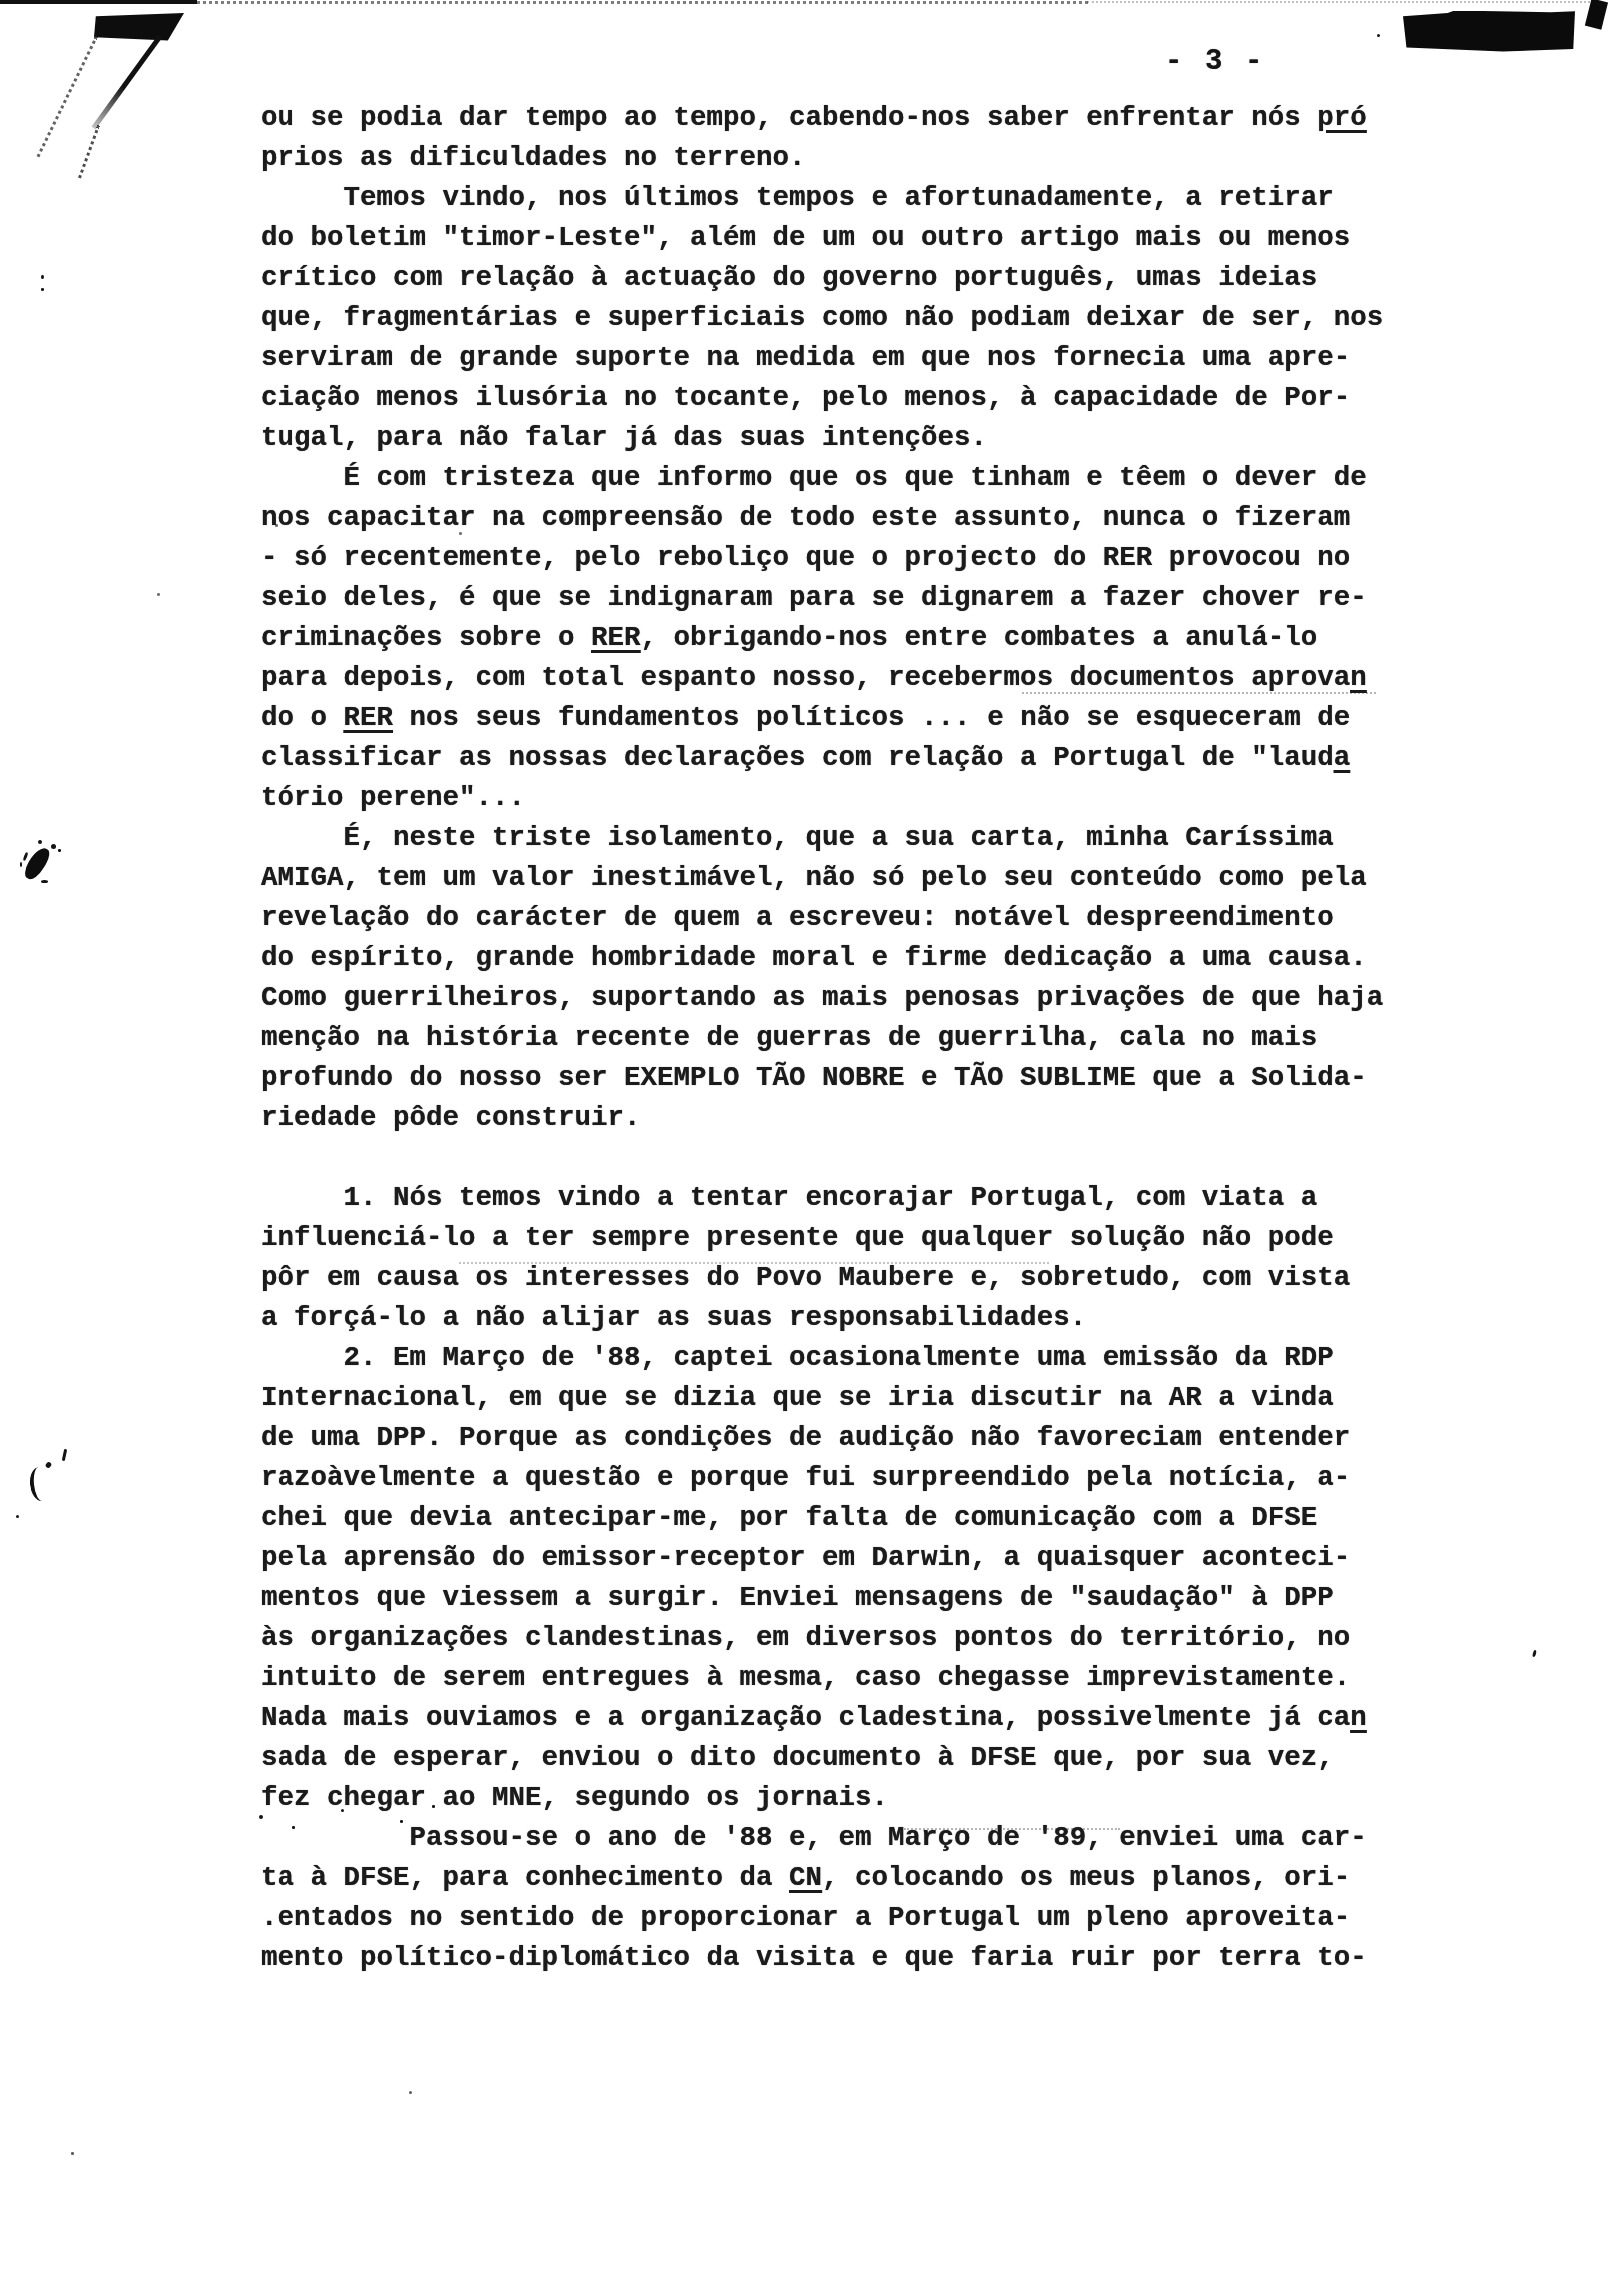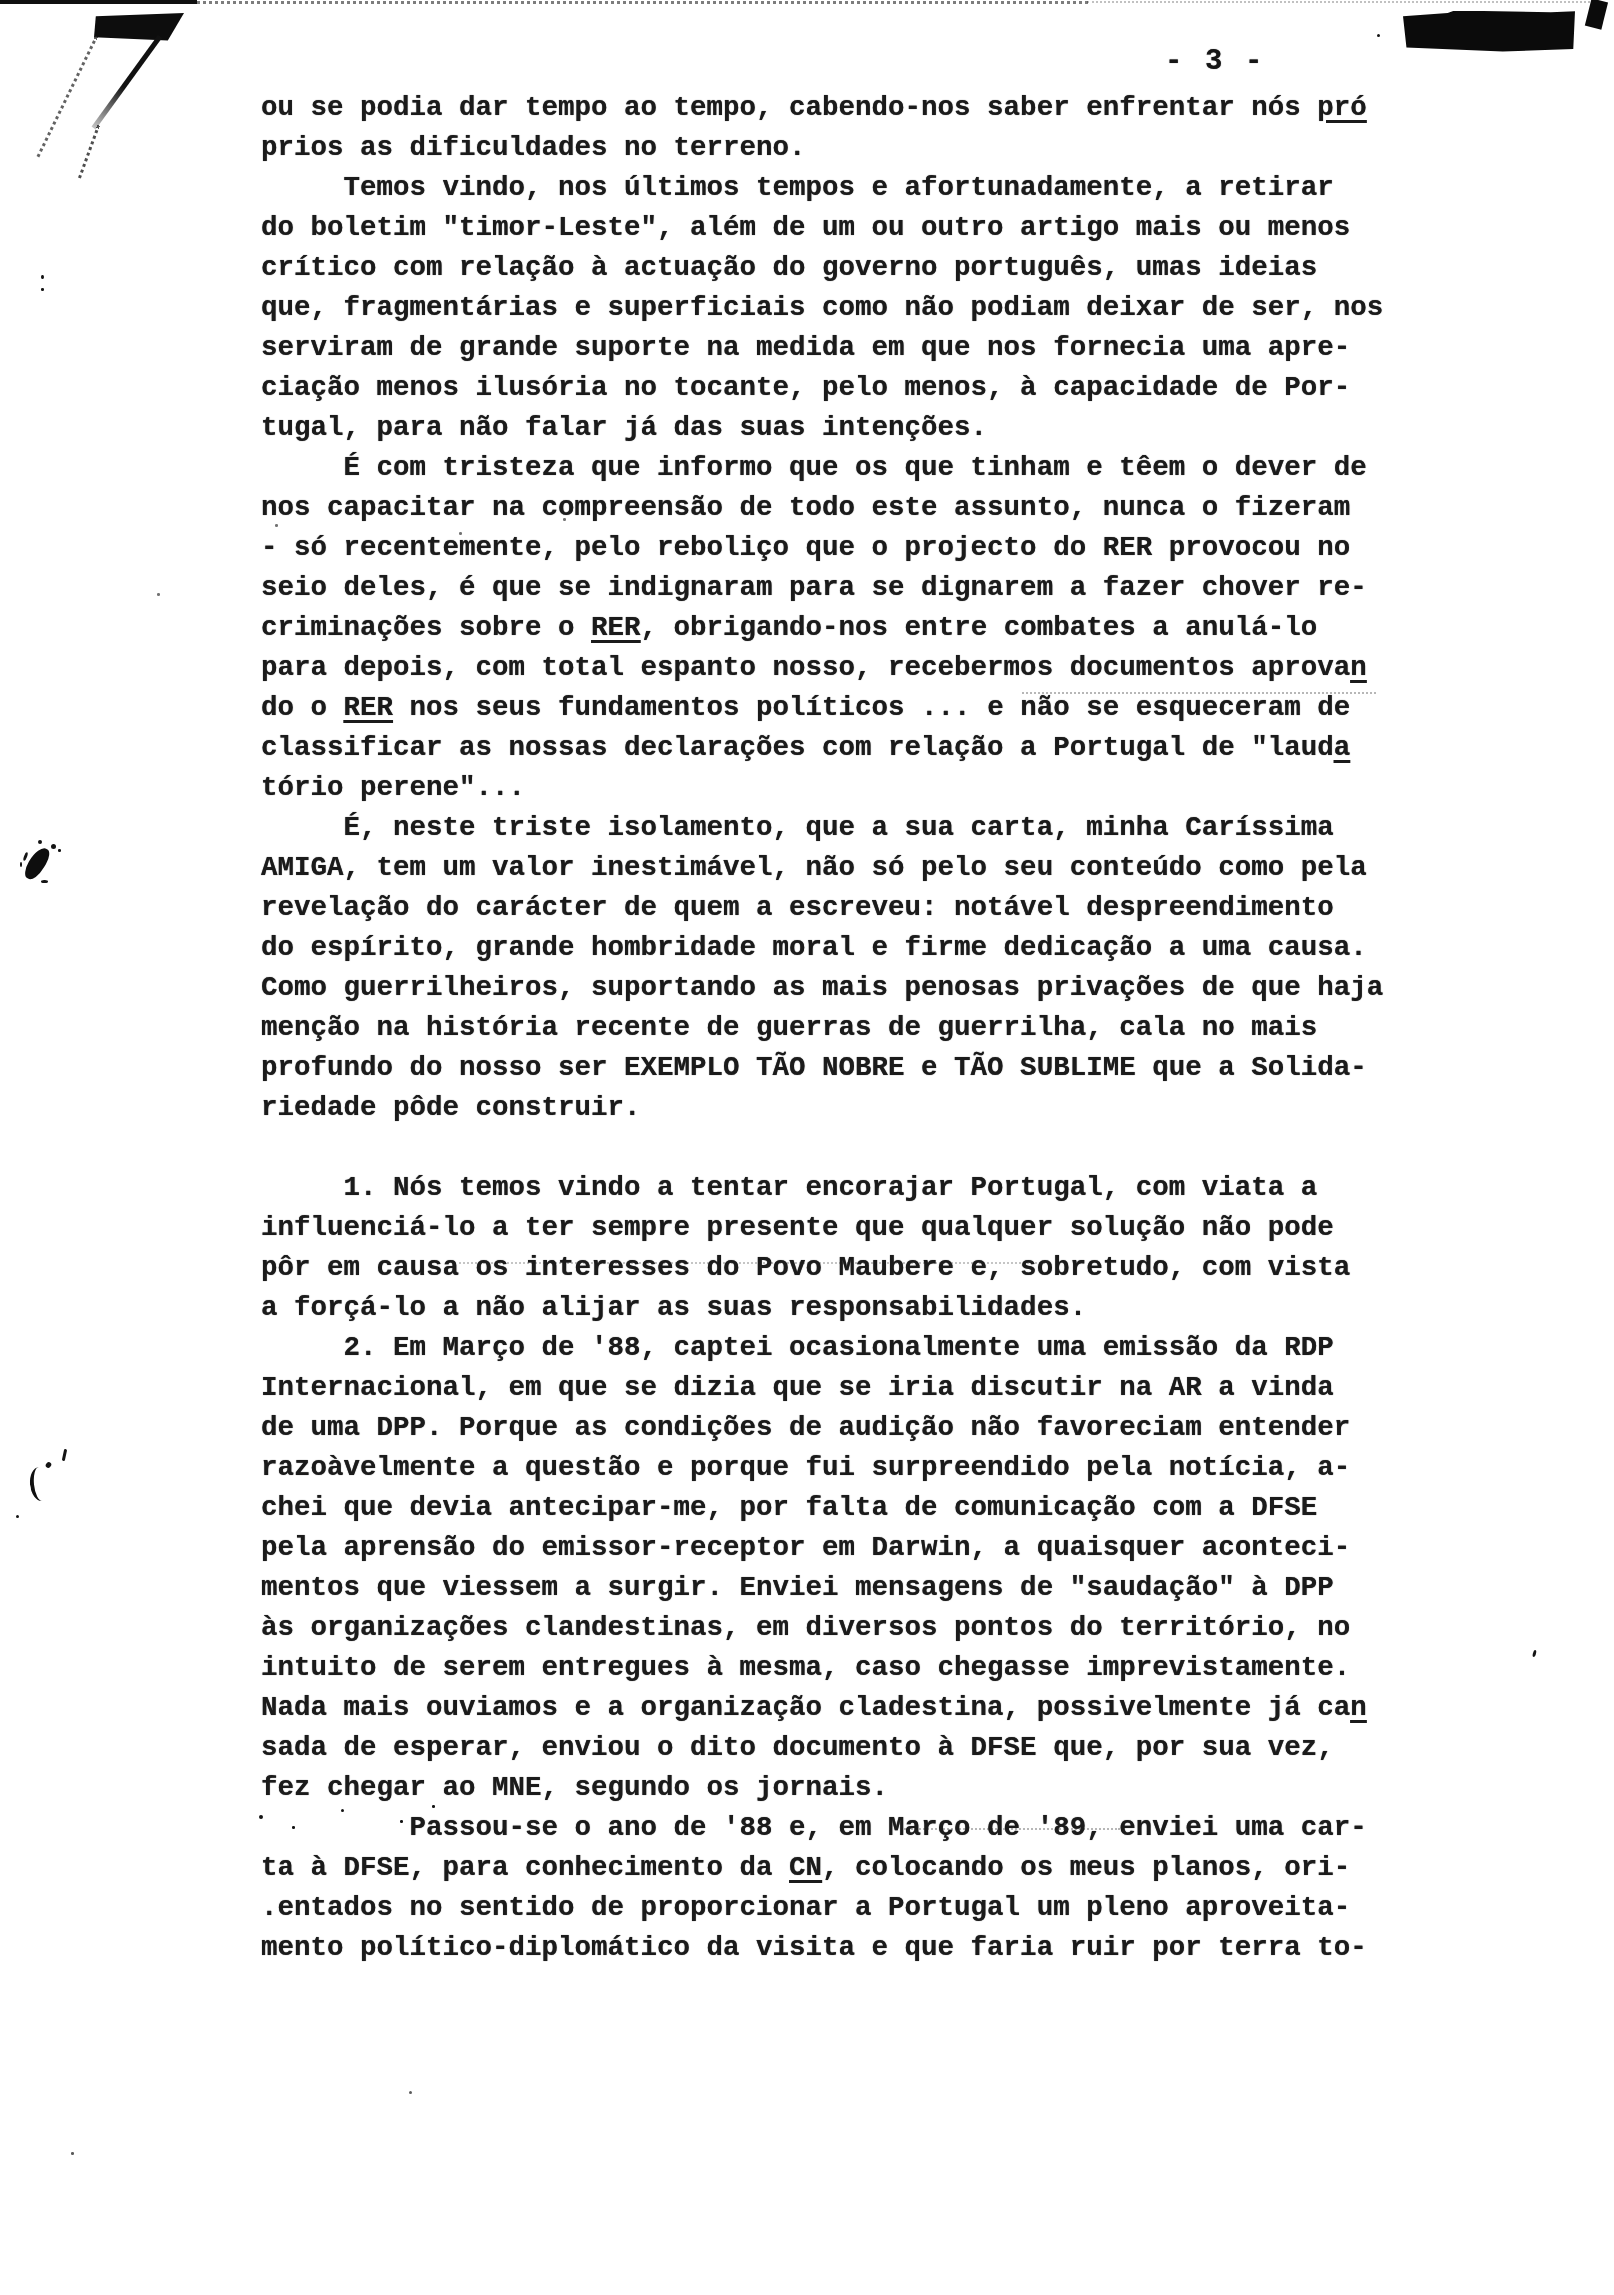--- a/index.html
+++ b/index.html
@@ -5,21 +5,21 @@
   html,body { margin:0; padding:0; background:#e8e8e8; }
   .page {
     position:relative;
     width:1614px; height:2295px;
     background:#ffffff;
     overflow:hidden;
     font-family:"Liberation Mono", monospace;
   }
   
   .letter {
-    position:absolute; left:261px; top:88px;
+    position:absolute; left:261px; top:98px;
     font-size:27.5px; line-height:40px;
     font-weight:700;
     color:#1b1b1b;
     text-shadow:0 0 0.9px rgba(10,10,10,.75);
     white-space:pre;
   }
   .tline { height:40px; }
   .tline span { display:inline; }
   .tline .u {
     text-decoration:underline;

